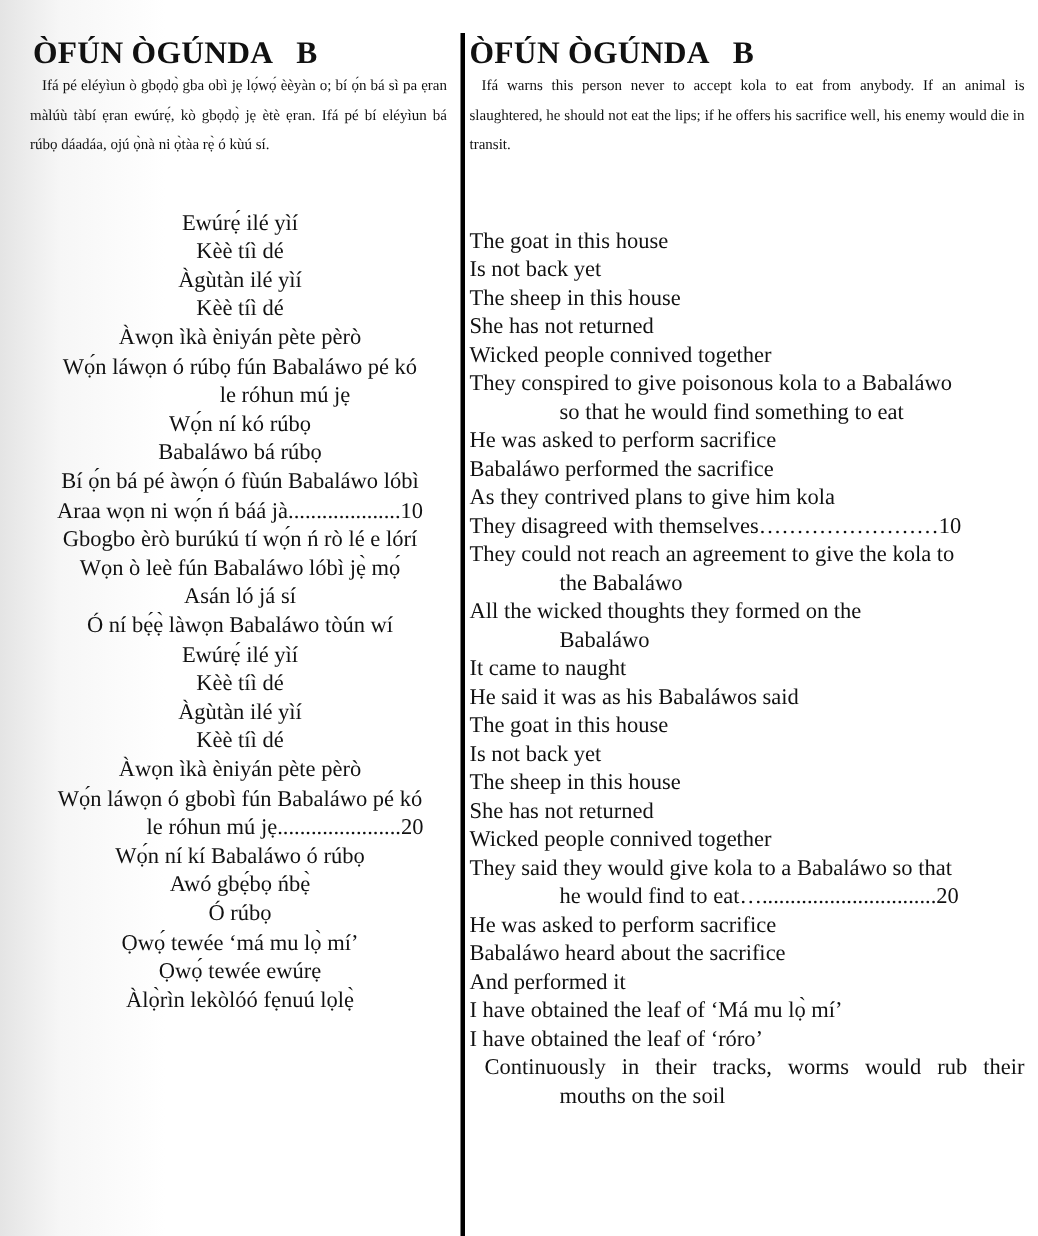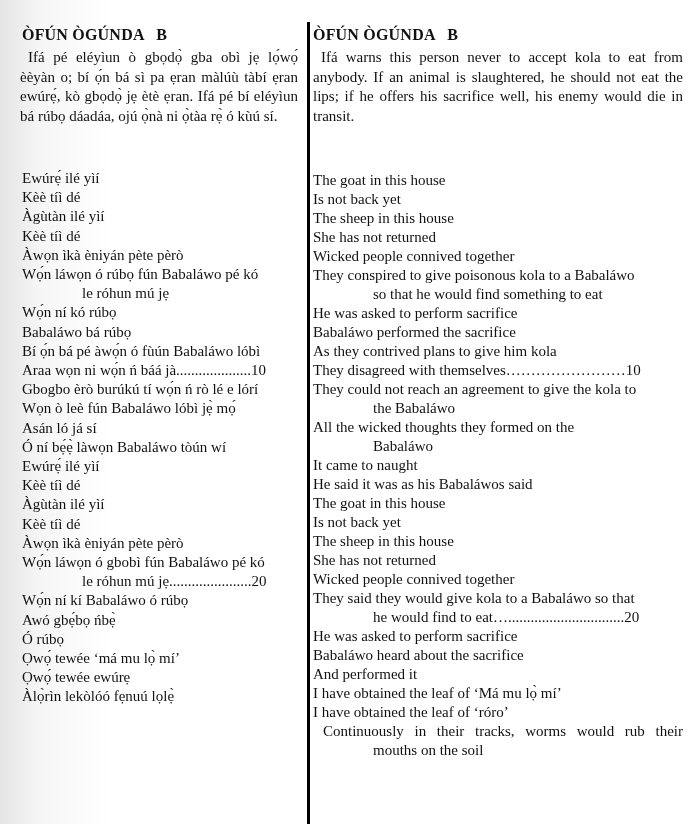--- a/index.html
+++ b/index.html
@@ -30,44 +30,45 @@
   .col-left {
     left: 22px;
     width: 276px;
   }
   .col-right {
     left: 313px;
     width: 370px;
   }
   .heading {
     font-weight: bold;
-    font-size: 16px;
+    font-size: 21px;
     line-height: 22px;
     margin: 0 0 2px 0;
     letter-spacing: 0.2px;
     white-space: pre;
   }
   .intro {
-    font-size: 15px;
+    font-size: 10px;
     line-height: 19.5px;
     text-align: justify;
     text-indent: 8px;
     margin: 0;
   }
   .col-left .intro {
     margin-left: -2px;
   }
   .verse {
     margin: 0;
     padding: 0;
     list-style: none;
     font-size: 15px;
   }
   .col-left .verse {
-    margin-top: 43px;
+    margin-top: 33px;
+    text-align: center;
   }
   .col-right .verse {
     margin-top: 45px;
   }
   .verse-line {
     line-height: 19px;
     white-space: nowrap;
   }
   .col-left .verse-line {
     line-height: 19.2px;

